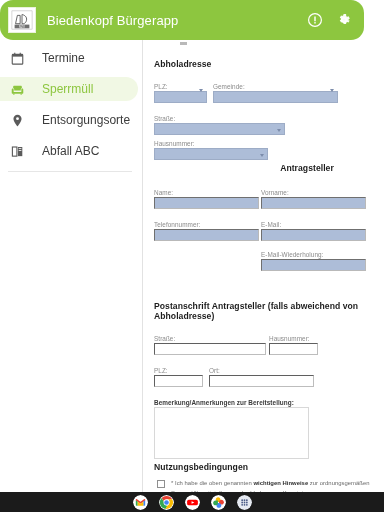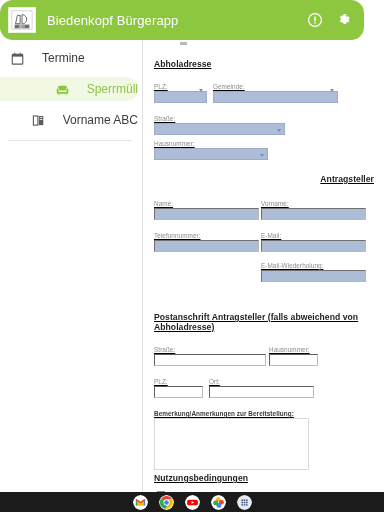--- a/index.html
+++ b/index.html
@@ -34,46 +34,46 @@
   .sidebar {
     position:absolute; top:40px; left:0; width:143px; height:472px;
     background:#ffffff; border-right:1px solid #e2e2e2;
     padding-top:6px;
   }
   .nav-item {
     display:flex; align-items:center; height:24px;
     padding-left:10px; margin: 0 4px 0 0;
     border-radius: 0 12px 12px 0;
   }
-  .nav-item + .nav-item { margin-top:7px;justify-content:flex-end; }
+  .nav-item + .nav-item { margin-top:7px; }
   .nav-item .nav-ico { width:15px; height:15px; flex:0 0 15px; display:block; }
   .nav-item .nav-lbl {
     font-size:12px; color:#3c3c3c; margin-left:17px; white-space:nowrap;
   }
   .nav-item.active { background:#f1f8e4; }
   .nav-item.active .nav-lbl { color:#8dc63f; }
   .nav-sep { height:1px; background:#e6e6e6; margin:8px 10px 8px 8px; }
 
   
   .main {
     position:absolute; top:40px; left:143px; width:241px; height:452px;
-    background:#ffffff; overflow:hidden;text-decoration:underline;
+    background:#ffffff; overflow:hidden;
   }
   .main-inner { padding: 4px 10px 0 11px; position:relative; }
   .clip-top { height:12px; position:relative; }
   .clip-top i {
     position:absolute; left:26px; top:-2px; width:7px; height:3px;
     background:#b9b9b9; display:block;
   }
 
   h3.sect {
     font-size:8.6px; font-weight:bold; color:#1d1d1d;
     margin: 3px 0 0 0; letter-spacing:.05px;
   }
-  h3.sect-c { text-align:right; padding-left:86px; margin-top:14px; }
+  h3.sect-c { text-align:center; padding-left:86px; margin-top:3px; }
   .lbl {
     font-size:6.4px; color:#8b8b8b; display:block;
     margin-bottom:1px; white-space:nowrap; letter-spacing:.05px;
   }
   .lbl-d { color:#3a3a3a; font-weight:bold; }
 
   .row { display:flex; }
   .fld { position:relative; }
 
   
@@ -175,29 +175,36 @@
     <div class="nav-item active">
       <svg class="nav-ico" viewBox="0 0 20 20" aria-hidden="true">
         <path fill="#8dc63f" d="M4.2 8.2V6.4c0-.8.6-1.4 1.4-1.4h8.8c.8 0 1.4.6 1.4 1.4v1.8c-.8 0-1.4.7-1.4 1.5v1.6H5.6V9.7c0-.8-.6-1.5-1.4-1.5z"></path>
         <path fill="#8dc63f" d="M2.3 9.9c0-.8.6-1.4 1.3-1.4s1.3.6 1.3 1.4v3.3h10.2V9.9c0-.8.6-1.4 1.3-1.4s1.3.6 1.3 1.4v4.7c0 .5-.4.9-.9.9H3.2c-.5 0-.9-.4-.9-.9z"></path>
         <rect x="4.4" y="15.3" width="1.5" height="1.8" fill="#8dc63f"></rect>
         <rect x="14.1" y="15.3" width="1.5" height="1.8" fill="#8dc63f"></rect>
       </svg>
       <span class="nav-lbl">Sperrmüll</span>
     </div>
 
+    <div class="nav-item">
+      <svg class="nav-ico" viewBox="0 0 20 20" aria-hidden="true">
+        <path fill="#5b5b5b" d="M10 2.2c-3 0-5.4 2.4-5.4 5.4 0 4 5.4 10.2 5.4 10.2s5.4-6.2 5.4-10.2c0-3-2.4-5.4-5.4-5.4z"></path>
+        <circle cx="10" cy="7.5" r="1.9" fill="#ffffff"></circle>
+      </svg>
+      <span class="nav-lbl">Entsorgungsorte</span>
+    </div>
 
     <div class="nav-item">
       <svg class="nav-ico" viewBox="0 0 20 20" aria-hidden="true">
         <rect x="3.2" y="4" width="6" height="12.2" fill="none" stroke="#5b5b5b" stroke-width="1.5"></rect>
         <path fill="#5b5b5b" d="M10.6 4h5.8v12.2h-5.8z"></path>
         <rect x="11.6" y="5.6" width="3.6" height="1.1" fill="#ffffff"></rect>
         <rect x="11.6" y="8" width="3.6" height="1.1" fill="#ffffff"></rect>
       </svg>
-      <span class="nav-lbl">Vorname ABC</span>
+      <span class="nav-lbl">Abfall ABC</span>
     </div>
 
     <div class="nav-sep"></div>
 
   </div>
 
   <div class="main">
     <div class="main-inner">
 
       <div class="clip-top">

